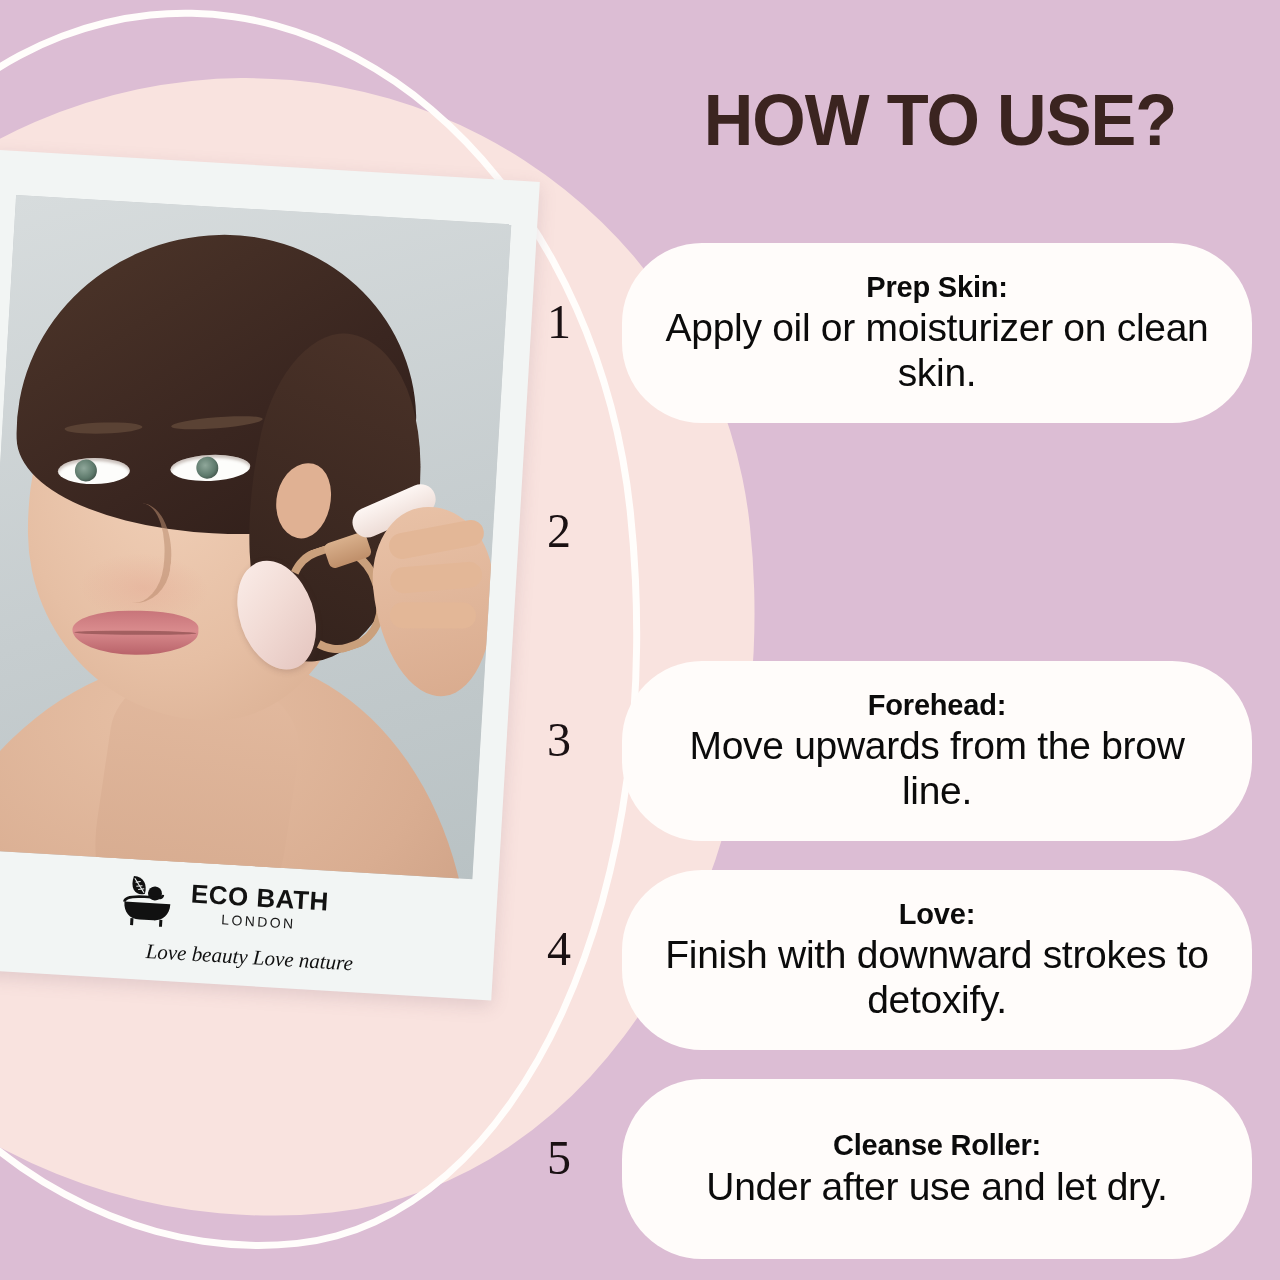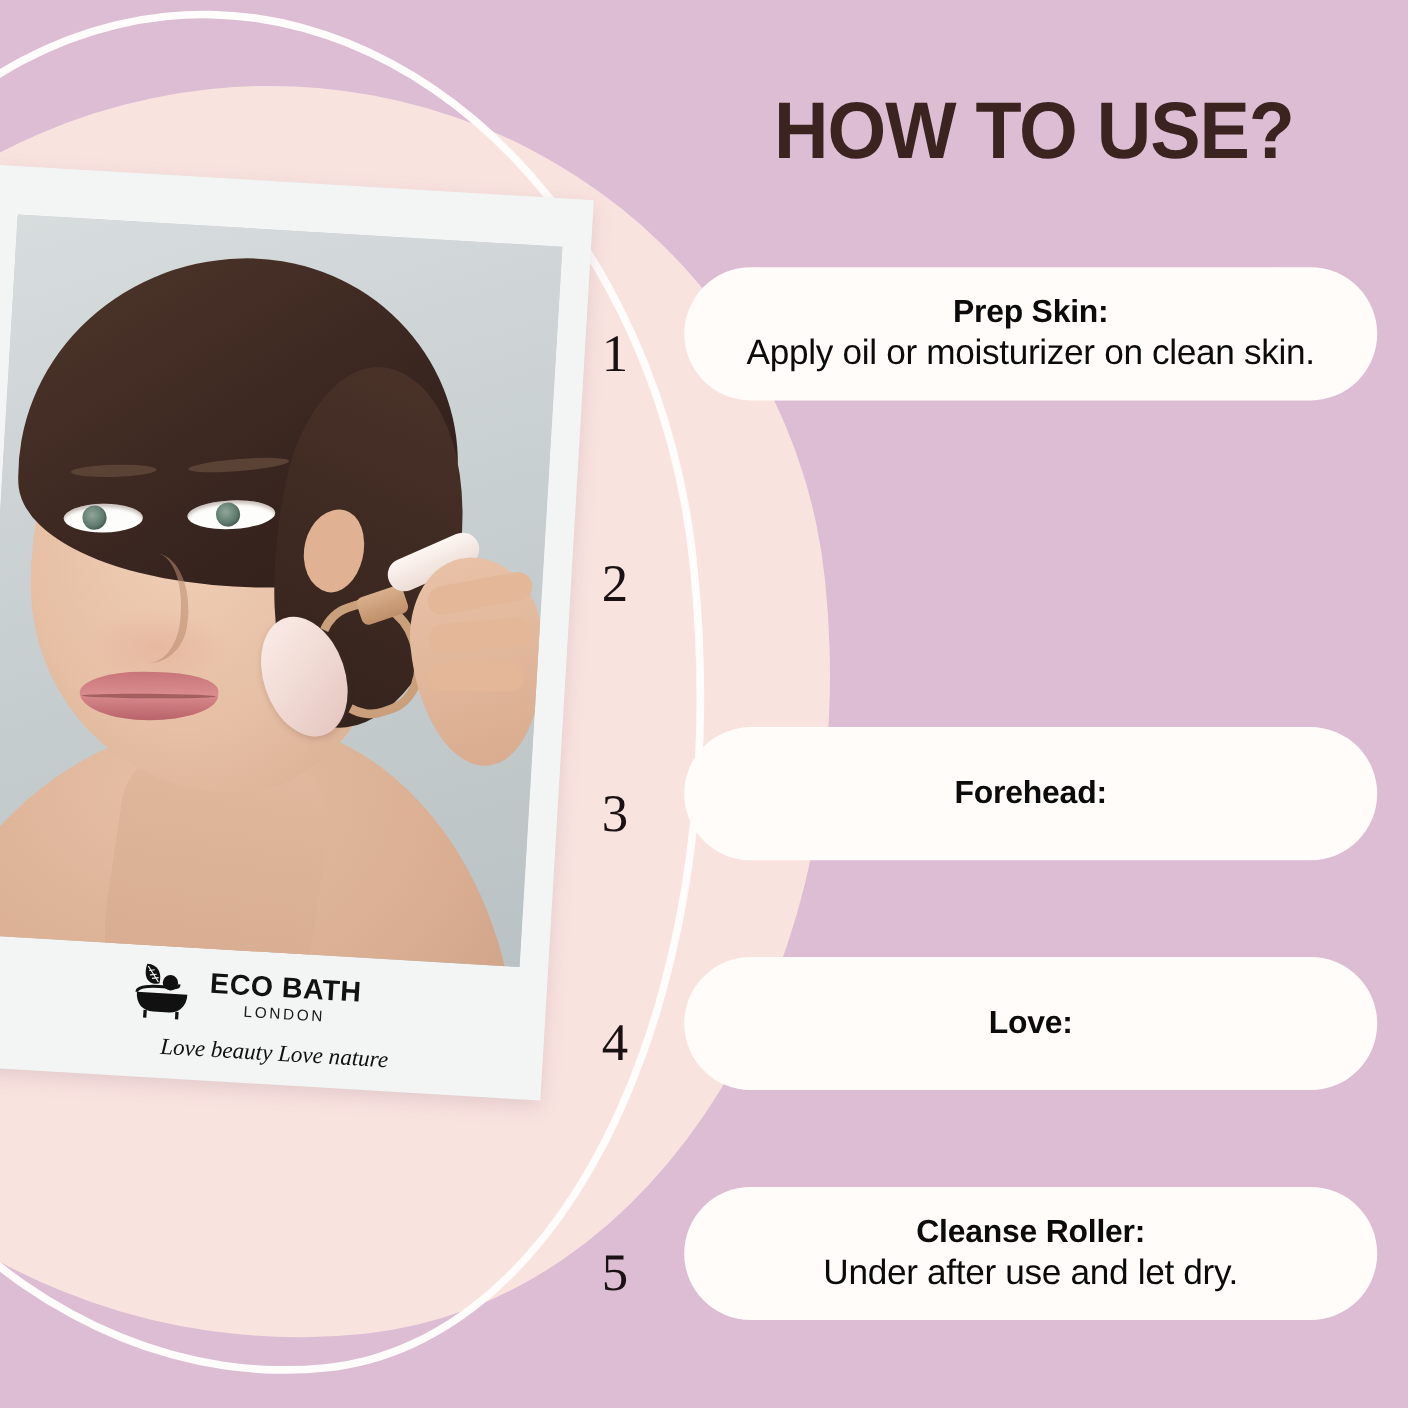--- a/index.html
+++ b/index.html
@@ -253,21 +253,21 @@
     text-align: center;
     font-family: "Liberation Serif", serif;
     font-size: 48px;
     color: #1a1113;
     line-height: 1;
   }
   .step-card {
     position: absolute;
     left: 622px;
     width: 630px;
-    height: 121px;
+    height: 180px;
     background: #fffcfa;
     border-radius: 80px;
     display: flex;
     flex-direction: column;
     align-items: center;
     justify-content: center;
     padding: 0 38px;
     box-sizing: border-box;
     text-align: center;
   }
@@ -275,21 +275,21 @@
     font-family: "Liberation Sans", sans-serif;
     font-weight: 700;
     font-size: 29px;
     color: #0b0b0b;
     line-height: 1.12;
     letter-spacing: -.2px;
   }
   .step-body {
     font-family: "Liberation Sans", sans-serif;
     font-weight: 400;
-    font-size: 32px;
+    font-size: 39px;
     color: #0b0b0b;
     line-height: 1.16;
     letter-spacing: -.3px;
     margin-top: 2px;
   }
 </style>
 </head>
 <body>
 
 <div id="poster">
@@ -361,27 +361,29 @@
     </div>
 
     <div class="step">
       <div class="step-number">2</div>
     </div>
 
     <div class="step">
       <div class="step-number">3</div>
       <div class="step-card">
         <div class="step-heading">Forehead:</div>
+        <div class="step-body">Move upwards from the brow line.</div>
       </div>
     </div>
 
     <div class="step">
       <div class="step-number">4</div>
       <div class="step-card">
         <div class="step-heading">Love:</div>
+        <div class="step-body">Finish with downward strokes to detoxify.</div>
       </div>
     </div>
 
     <div class="step">
       <div class="step-number">5</div>
       <div class="step-card">
         <div class="step-heading">Cleanse Roller:</div>
         <div class="step-body">Under after use and let dry.</div>
       </div>
     </div>

